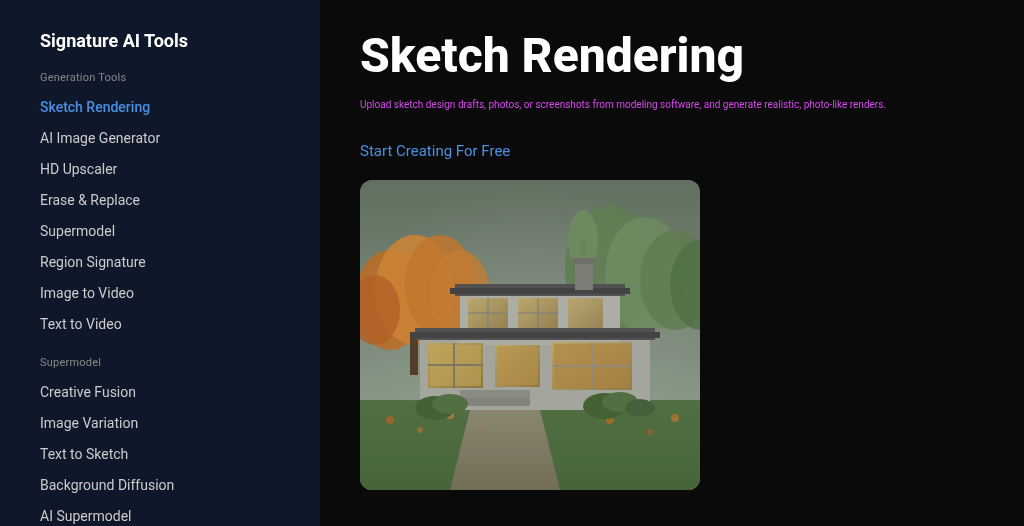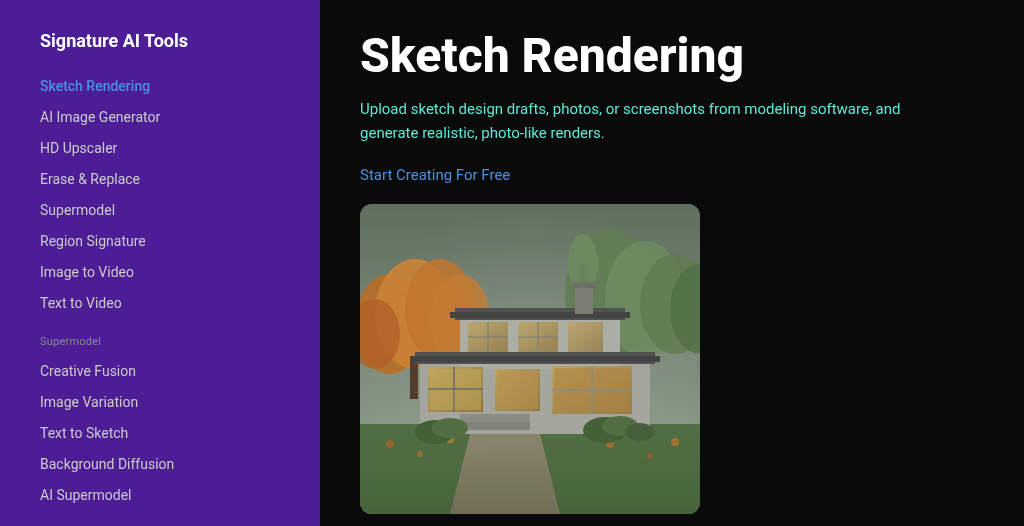--- a/index.html
+++ b/index.html
@@ -15,21 +15,21 @@
       width: 1024px;
       height: 526px;
       overflow: hidden;
       display: flex;
     }
 
     .sidebar {
       width: 320px;
       min-width: 320px;
       padding: 30px 30px 46px 40px;
-      background-color: #4c1d95;
+      background-color: #0f172a;
       overflow-y: auto;
     }
 
     .sidebar-title {
       font-size: 18px;
       font-weight: 700;
       color: #ffffff;
       margin-bottom: 20px;
     }
 
@@ -70,25 +70,25 @@
 
     .page-title {
       font-size: 48px;
       font-weight: 800;
       color: #ffffff;
       line-height: 1.1;
       margin-bottom: 14px;
     }
 
     .page-description {
-      font-size: 15px;
-      color: #5eead4;
+      font-size: 10px;
+      color: #d946ef;
       line-height: 1.6;
       max-width: 560px;
-      margin-bottom: 20px;
+      margin-bottom: 28px;
     }
 
     .cta-link {
       color: #4a90e2;
       font-size: 15px;
       font-weight: 400;
       text-decoration: none;
       cursor: pointer;
       margin-bottom: 20px;
       display: inline-block;
@@ -103,20 +103,21 @@
       position: relative;
     }
   </style>
 </head>
 <body>
 
 <aside class="sidebar">
   <div class="sidebar-title">Signature AI Tools</div>
 
   <div class="section-group">
+    <div class="section-label">Generation Tools</div>
     <a class="nav-item active">Sketch Rendering</a>
     <a class="nav-item">AI Image Generator</a>
     <a class="nav-item">HD Upscaler</a>
     <a class="nav-item">Erase &amp; Replace</a>
     <a class="nav-item">Supermodel</a>
     <a class="nav-item">Region Signature</a>
     <a class="nav-item">Image to Video</a>
     <a class="nav-item">Text to Video</a>
   </div>
 

